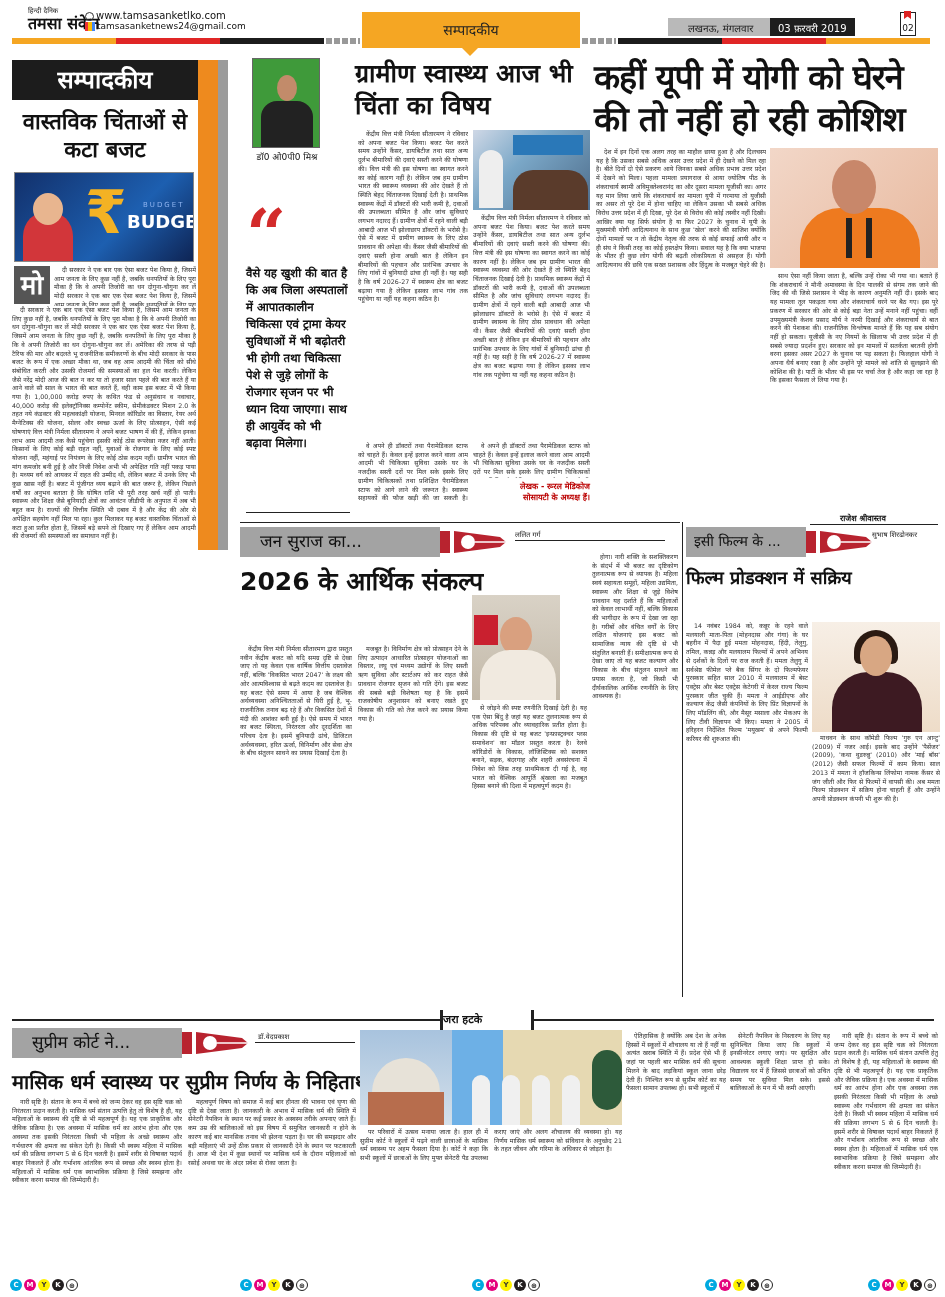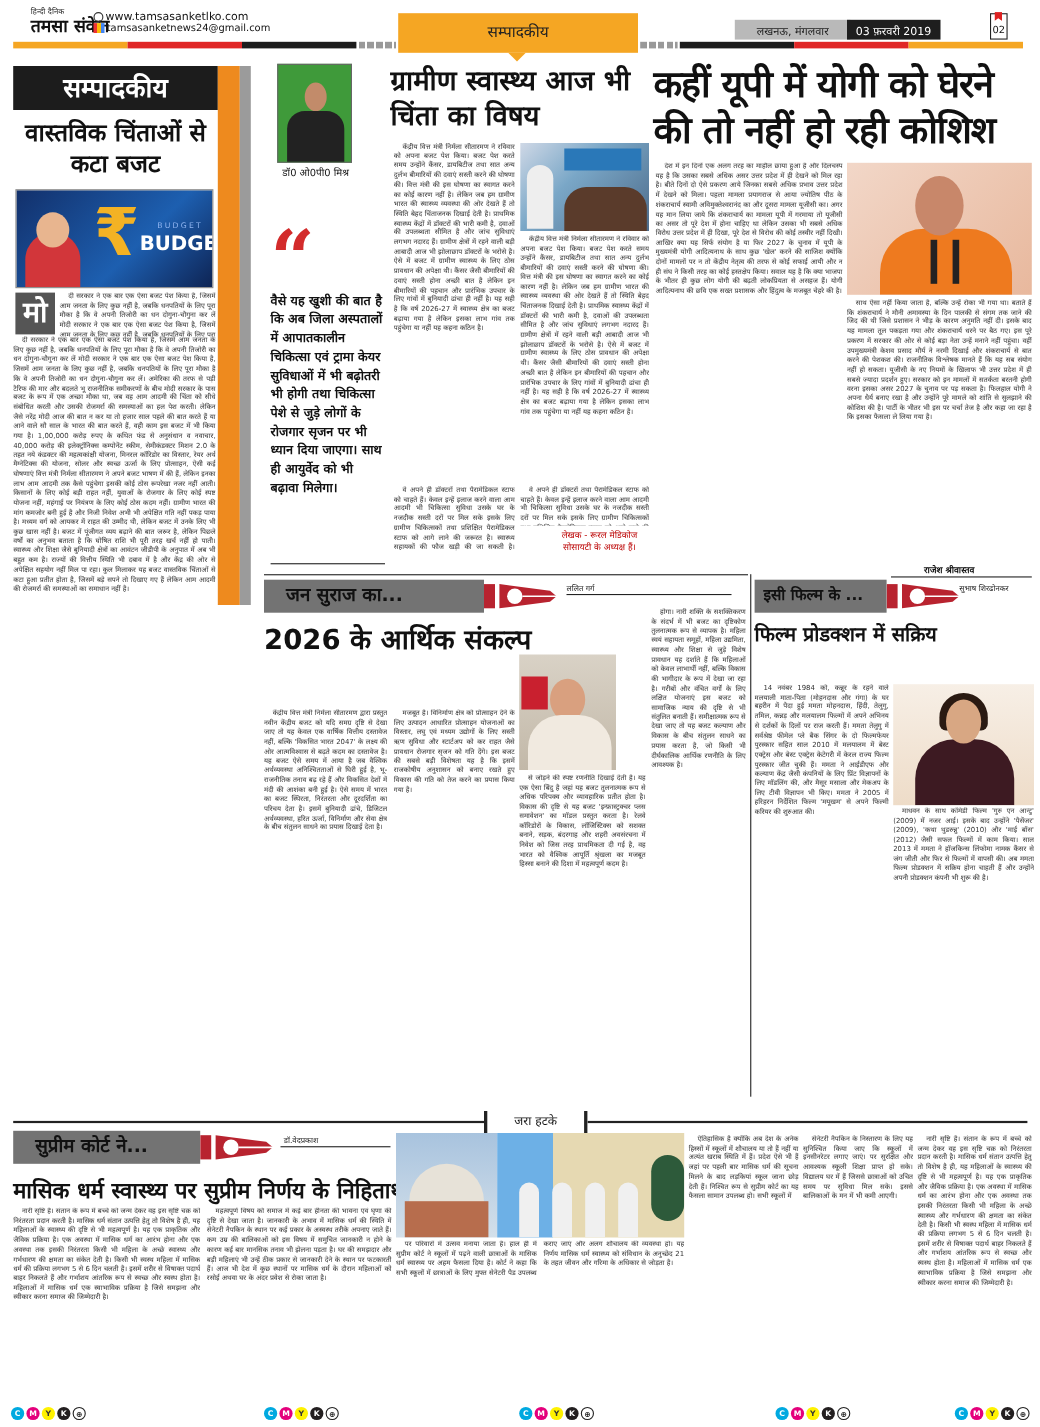--- a/index.html
+++ b/index.html
@@ -37,40 +37,40 @@
 .author-photo .suit{position:absolute;left:8px;top:42px;width:52px;height:48px;background:#222;border-radius:16px 16px 0 0}
 .author-photo .head{position:absolute;left:24px;top:16px;width:20px;height:26px;background:#c28b6a;border-radius:50%}
 .author-name{left:250px;top:150px;width:74px;font-size:9px;text-align:center}
 .quote-mark{left:246px;top:205px;font-size:70px;color:#d32b2b;font-weight:bold;line-height:60px;font-family:"DejaVu Serif",serif}
 .quote-text{left:246px;top:265px;width:104px;font-size:11.5px;font-weight:bold;line-height:17px;color:#111}
 .h2{font-weight:bold;color:#111;text-align:left}
 .health-photo{left:473px;top:130px;width:117px;height:80px;background:linear-gradient(135deg,#cfd8e6,#7aa7c7 40%,#4d6b8a);overflow:hidden}
 .health-photo .banner{position:absolute;left:40px;top:5px;width:70px;height:20px;background:#2a78b8}
 .health-photo .nurse{position:absolute;left:6px;top:20px;width:24px;height:58px;background:#eee;border-radius:12px 12px 0 0}
 .health-photo .kids{position:absolute;left:40px;top:40px;width:75px;height:40px;background:#5a3b2b;border-radius:20px 20px 0 0}
-.byline{font-size:8px;color:#b00;font-weight:normal;text-align:center}
+.byline{font-size:8px;color:#b00;font-weight:bold;text-align:right}
 .yogi-photo{left:770px;top:148px;width:168px;height:120px;background:linear-gradient(135deg,#f2d7c8,#e8b89d);overflow:hidden}
 .yogi-photo .robe{position:absolute;left:30px;top:60px;width:120px;height:60px;background:#ee7a1f;border-radius:40px 40px 0 0}
 .yogi-photo .head{position:absolute;left:62px;top:12px;width:44px;height:54px;background:#c8876a;border-radius:50%}
 .yogi-photo .mic{position:absolute;left:76px;top:70px;width:6px;height:40px;background:#222}
 .yogi-photo .mic2{position:absolute;left:96px;top:70px;width:6px;height:40px;background:#222}
 .author-r{left:840px;top:512px;font-size:8px;font-weight:bold}
 .h-rule{height:1px;background:#222}
-.tab-orange{background:#737373;color:#111;font-size:17px;font-weight:bold;line-height:28px;padding-left:20px}
+.tab-orange{background:#a3a3a3;color:#111;font-size:17px;font-weight:normal;line-height:28px;padding-left:20px}
 .pen{width:70px;height:26px}
 .pen-author{font-size:7px;color:#222}
 .fin-photo{left:472px;top:595px;width:88px;height:105px;background:linear-gradient(180deg,#d9d2c6,#c2b8a8);overflow:hidden}
 .fin-photo .saree{position:absolute;left:8px;top:55px;width:76px;height:50px;background:#f1eae0;border-radius:30px 30px 0 0}
 .fin-photo .face{position:absolute;left:28px;top:22px;width:32px;height:38px;background:#d9a07f;border-radius:50%}
 .fin-photo .folder{position:absolute;left:2px;top:20px;width:24px;height:30px;background:#c9202f}
 .mamta-photo{left:812px;top:622px;width:128px;height:110px;background:linear-gradient(180deg,#f7efe6,#eedcc8);overflow:hidden}
 .mamta-photo .dress{position:absolute;left:20px;top:50px;width:90px;height:60px;background:#3d1a22;border-radius:36px 36px 0 0}
 .mamta-photo .face{position:absolute;left:48px;top:14px;width:32px;height:40px;background:#d8a783;border-radius:50%}
 .mamta-photo .hair{position:absolute;left:42px;top:8px;width:44px;height:34px;background:#2a1a12;border-radius:22px 22px 6px 6px}
-.zara{left:440px;top:1010px;width:94px;height:20px;background:#fff;border-left:3px solid #222;border-right:3px solid #222;font-size:11px;font-weight:normal;text-align:center;line-height:20px}
+.zara{left:440px;top:1010px;width:94px;height:20px;background:#fff;border-left:3px solid #222;border-right:3px solid #222;font-size:11px;font-weight:bold;line-height:20px}
 .court-photo{left:360px;top:1030px;width:92px;height:95px;background:linear-gradient(180deg,#a8c3de,#d4e0ea);overflow:hidden}
 .court-photo .dome{position:absolute;left:12px;top:28px;width:68px;height:40px;background:#e7e2d8;border-radius:40px 40px 0 0}
 .court-photo .base{position:absolute;left:8px;top:62px;width:76px;height:33px;background:#b76d4d}
 .school-photo{left:452px;top:1030px;width:170px;height:95px;background:linear-gradient(90deg,#6db0e6 0 30%,#e6d9b2 30%);overflow:hidden}
 .school-photo .girl{position:absolute;width:18px;height:50px;background:#f0f0f0;border-radius:9px 9px 0 0;top:45px}
 .school-photo .bag{position:absolute;left:140px;top:20px;width:30px;height:60px;background:#2d5a3a;border-radius:15px}
 .cmyk{top:1279px;height:14px;display:flex;gap:2px}
 .cmyk span{width:12px;height:12px;border-radius:50%;font-size:7px;color:#fff;text-align:center;line-height:12px;font-weight:bold}
 .cmyk .reg{background:none;border:1px solid #222;color:#222}
 </style>

